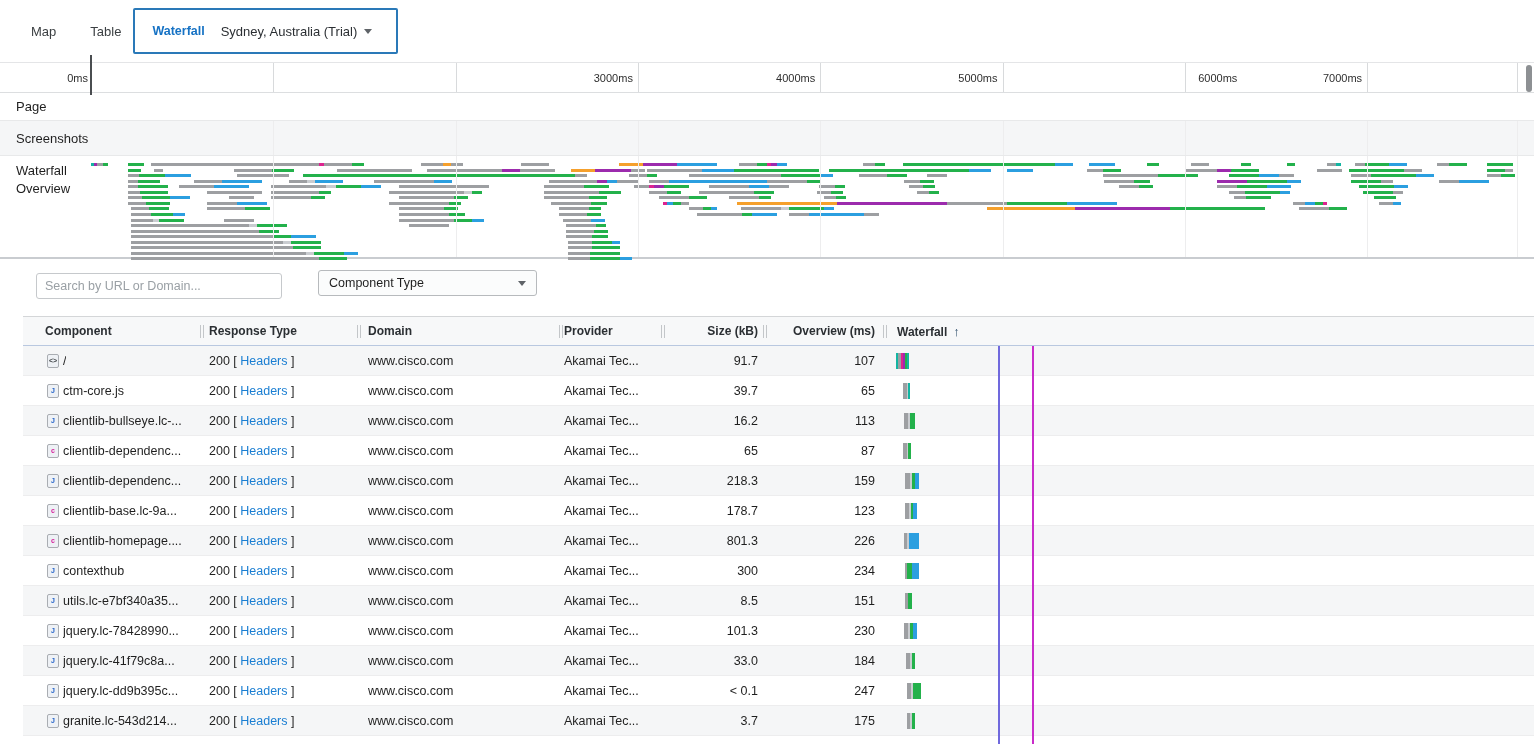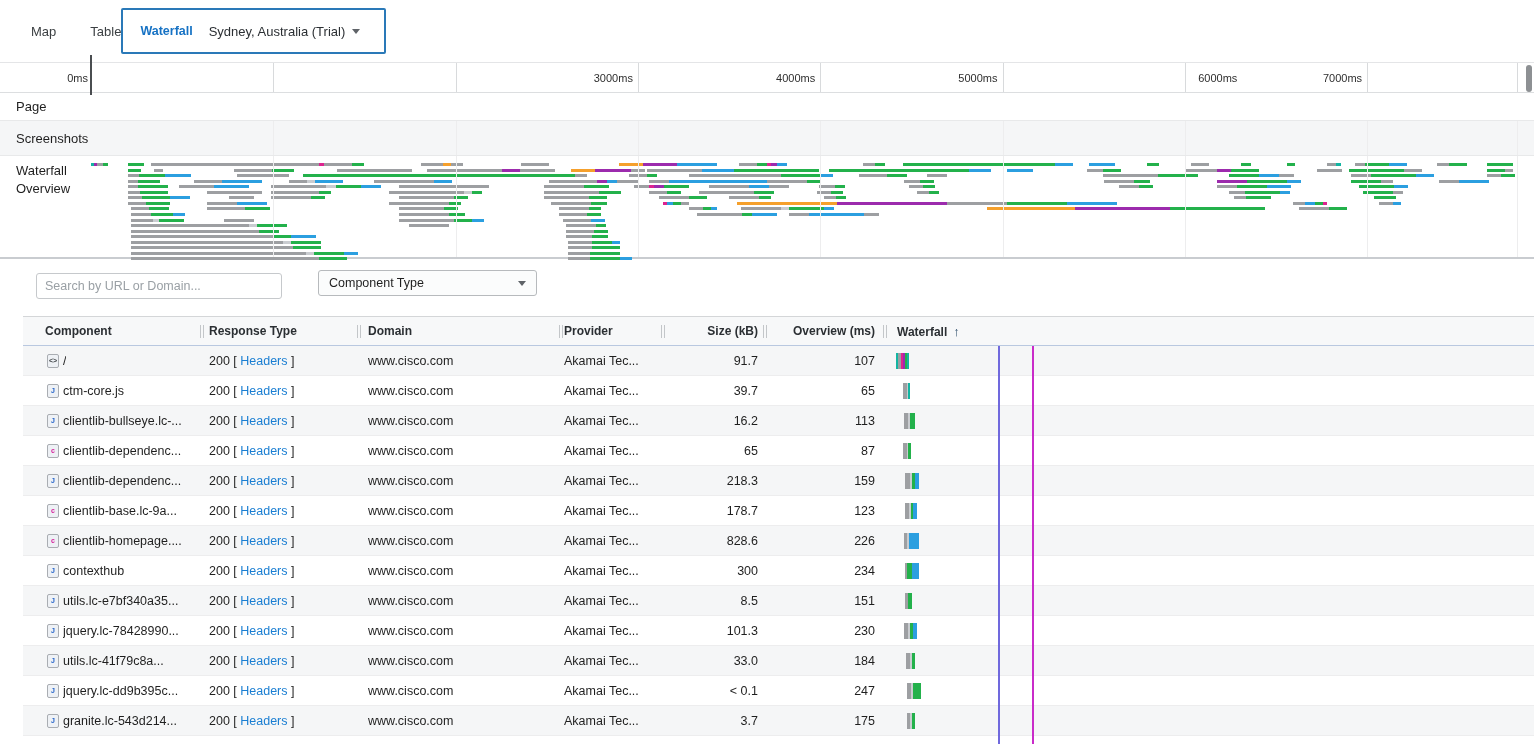--- a/index.html
+++ b/index.html
@@ -3,21 +3,21 @@
 <meta charset="utf-8">
 <style>
   * { box-sizing: border-box; margin: 0; padding: 0; }
   html,body { width:1534px; height:751px; overflow:hidden; background:#fff;
     font-family:"Liberation Sans", sans-serif; color:#1f1f1f; }
 
   
   .tabbar { position:relative; height:62px; display:flex; align-items:center; padding-left:31px; }
   .tab { font-size:13px; color:#3c4043; cursor:pointer; }
   .tab-map { margin-right:34px; }
-  .tab-table { }
+  .tab-table { margin-right:12px; }
   .tabgroup { border:2px solid #2a79b8; border-radius:2px; height:46px; display:flex;
     align-items:center; padding:0 24px 0 17px; gap:16px; }
   .tab-active { color:#1672c4; font-weight:bold; font-size:12.5px; }
   .loc { font-size:13px; color:#2b2f33; display:flex; align-items:center; gap:7px; cursor:pointer; }
   .caret { width:0;height:0;border-left:4px solid transparent;border-right:4px solid transparent;
     border-top:5px solid #5f6368; }
 
   
   .tl-header { position:relative; height:31px; border-top:1px solid #e4e5e7; border-bottom:1px solid #dcdee0; }
   .tick { position:absolute; top:0; height:31px; line-height:31px; font-size:11px; color:#2e2e2e;
@@ -825,21 +825,21 @@
           <span style="width: 2px; background: rgb(35, 177, 75);"></span>
           <span style="width: 4px; background: rgb(43, 159, 224);"></span>
         </div>
       </div>
       <div class="trow alt">
         <div class="chip css">c</div>
         <div class="cell c-name">clientlib-homepage....</div>
         <div class="cell c-resp">200 [ <span class="hlink">Headers</span> ]</div>
         <div class="cell c-dom">www.cisco.com</div>
         <div class="cell c-prov">Akamai Tec...</div>
-        <div class="cell c-size">828.6</div>
+        <div class="cell c-size">801.3</div>
         <div class="cell c-dur">226</div>
         <div class="rowbar" style="left: 881px;">
           <span style="width: 3px; background: rgb(157, 159, 162);"></span>
           <span style="width: 2px; background: rgb(201, 204, 208);"></span>
           <span style="width: 10px; background: rgb(43, 159, 224);"></span>
         </div>
       </div>
       <div class="trow">
         <div class="chip js">J</div>
         <div class="cell c-name">contexthub</div>
@@ -877,21 +877,21 @@
         <div class="cell c-dur">230</div>
         <div class="rowbar" style="left: 881px;">
           <span style="width: 4px; background: rgb(157, 159, 162);"></span>
           <span style="width: 2px; background: rgb(201, 204, 208);"></span>
           <span style="width: 3px; background: rgb(35, 177, 75);"></span>
           <span style="width: 4px; background: rgb(43, 159, 224);"></span>
         </div>
       </div>
       <div class="trow alt">
         <div class="chip js">J</div>
-        <div class="cell c-name">utils.lc-41f79c8a...</div>
+        <div class="cell c-name">jquery.lc-41f79c8a...</div>
         <div class="cell c-resp">200 [ <span class="hlink">Headers</span> ]</div>
         <div class="cell c-dom">www.cisco.com</div>
         <div class="cell c-prov">Akamai Tec...</div>
         <div class="cell c-size">33.0</div>
         <div class="cell c-dur">184</div>
         <div class="rowbar" style="left: 883px;">
           <span style="width: 4px; background: rgb(157, 159, 162);"></span>
           <span style="width: 2px; background: rgb(201, 204, 208);"></span>
           <span style="width: 3px; background: rgb(35, 177, 75);"></span>
         </div>

